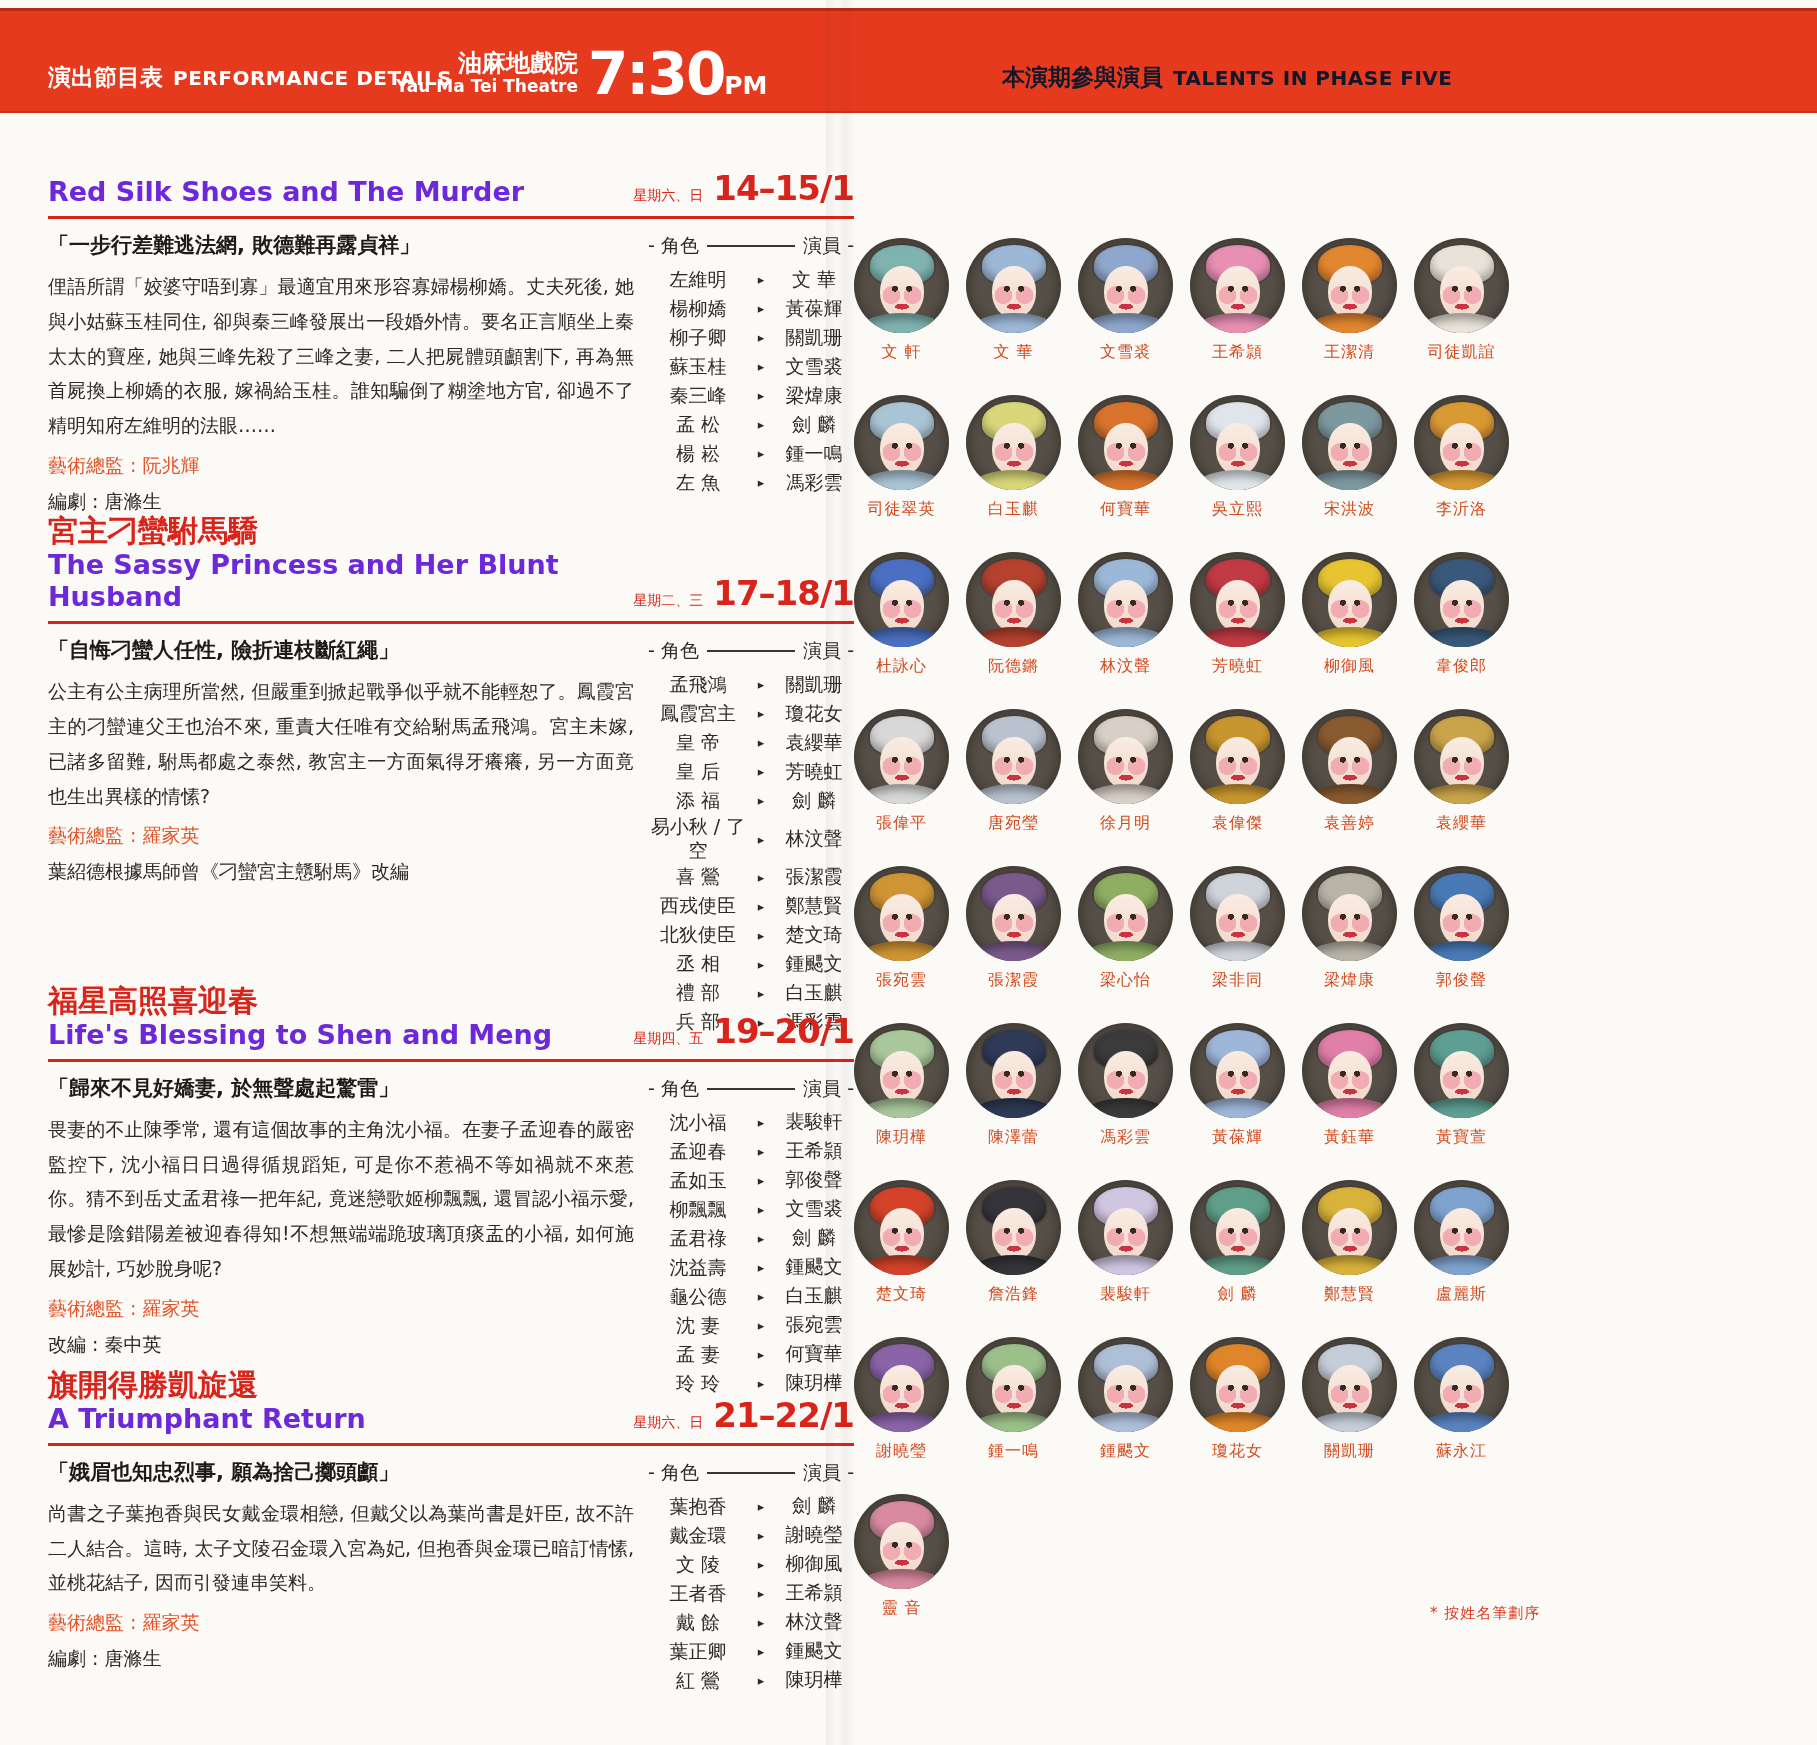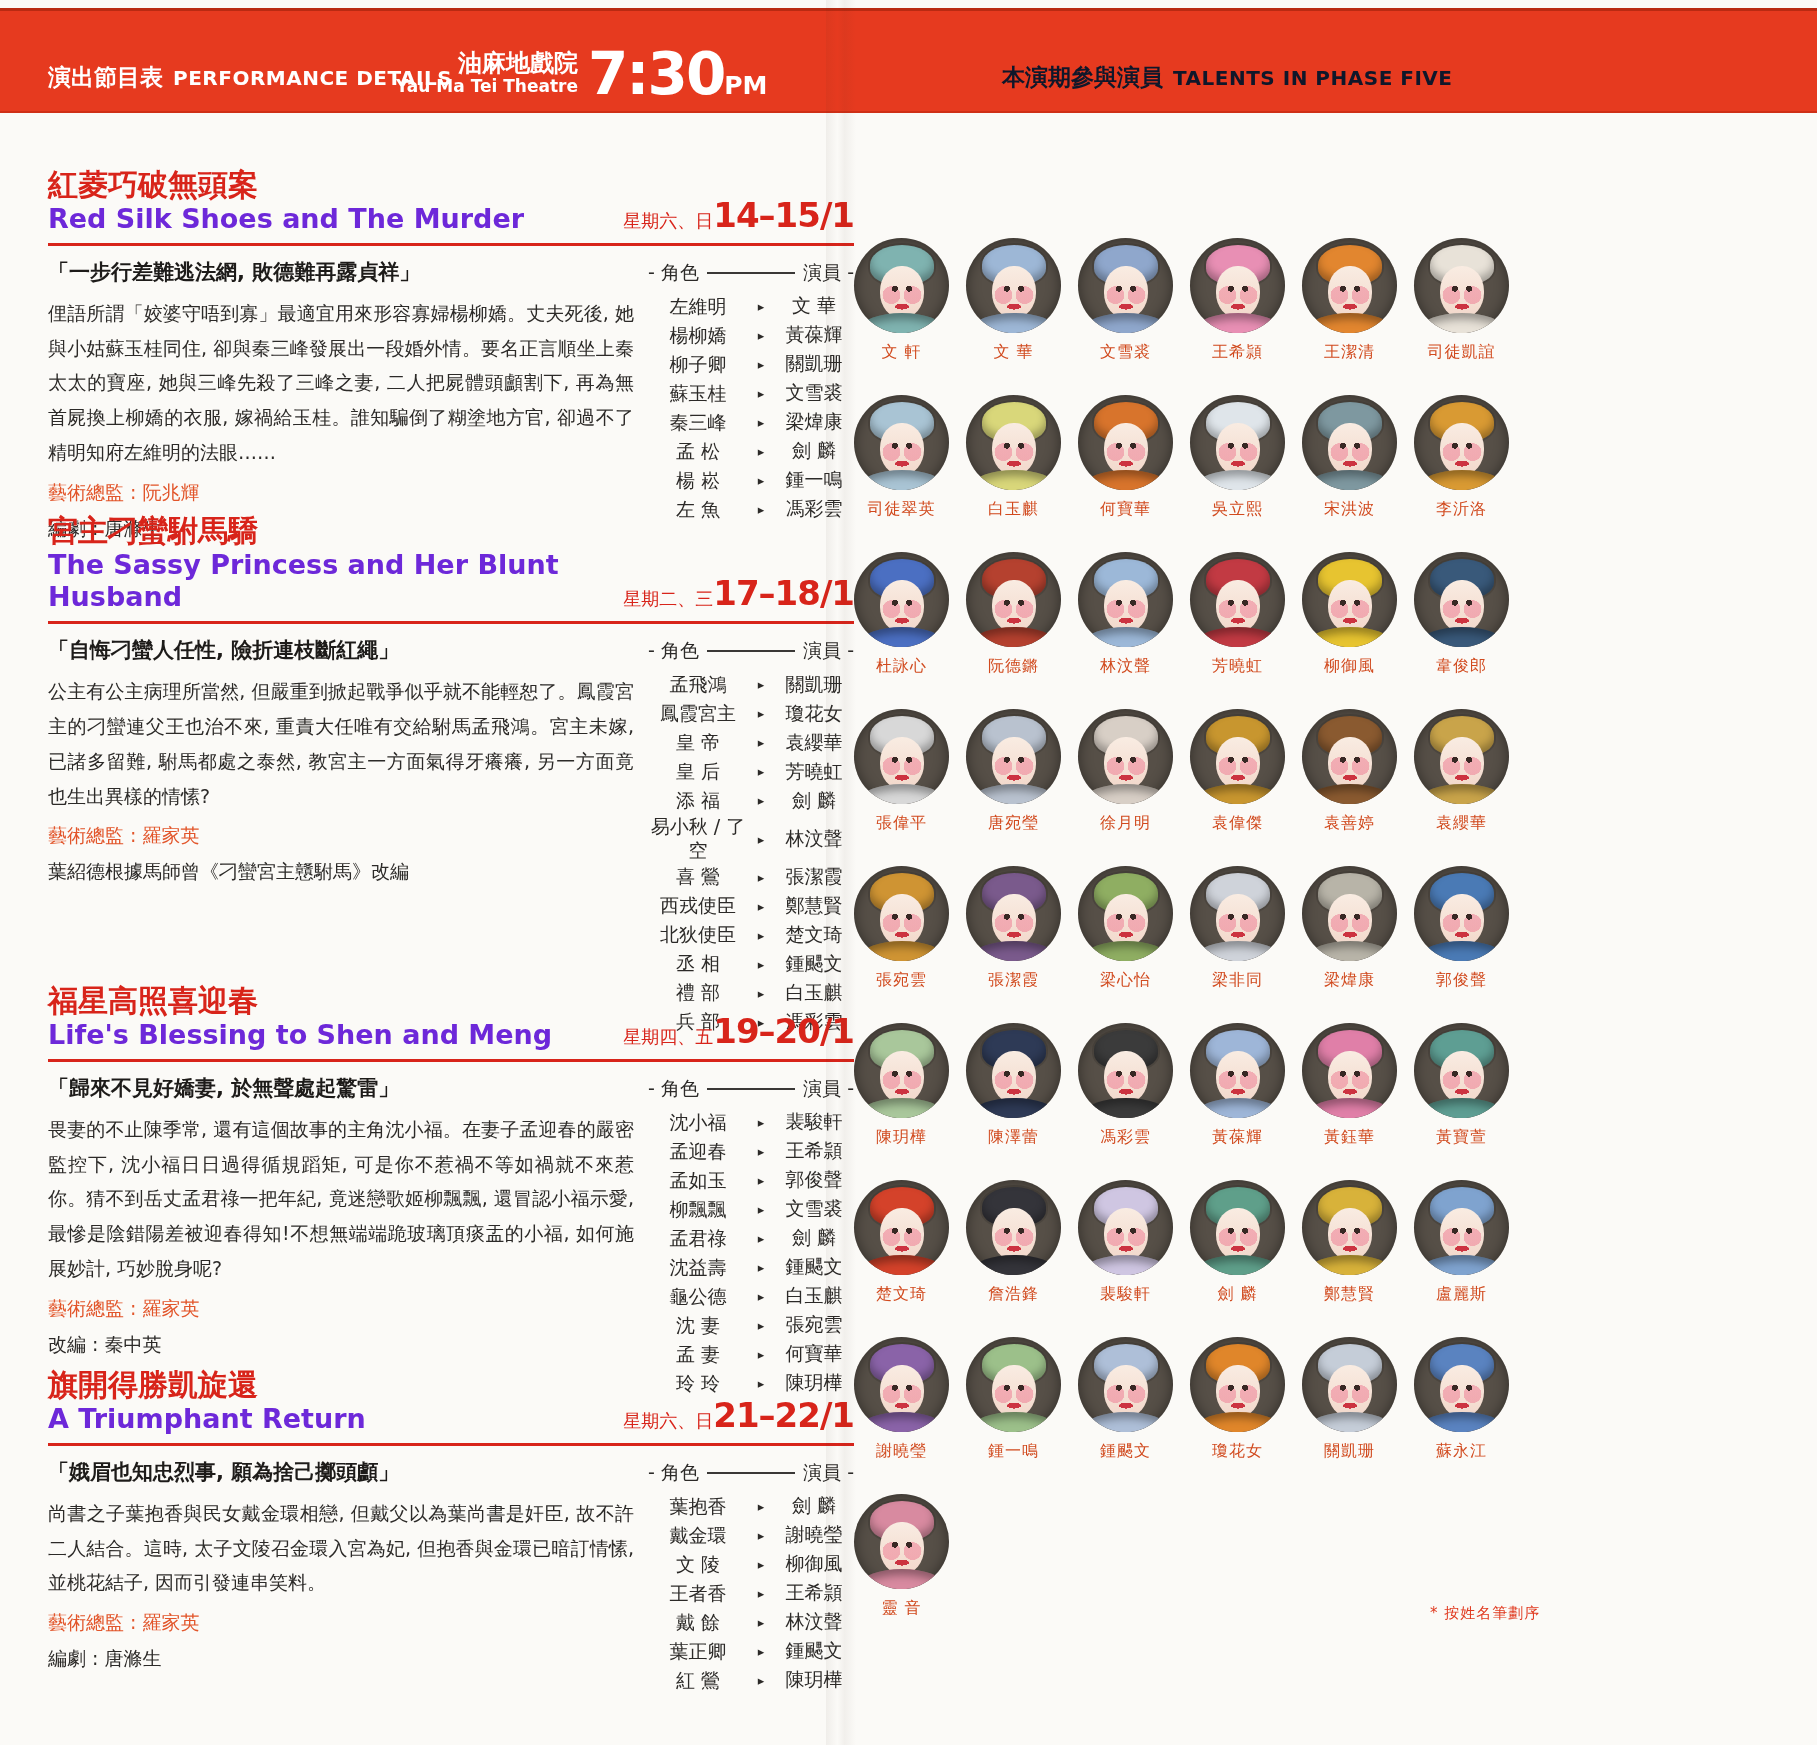--- a/index.html
+++ b/index.html
@@ -20,21 +20,21 @@
   .htime .ampm{font-size:25px;letter-spacing:0;}
   .hgroup-right{position:absolute;left:1002px;bottom:18px;color:#0f172a;font-weight:bold;}
   .hgroup-right .zh{font-size:23px;margin-right:10px;}
   .hgroup-right .en{font-size:20px;letter-spacing:.5px;}
   
   .show{position:absolute;left:48px;width:806px;}
   .sec-head{display:flex;justify-content:space-between;align-items:flex-end;}
   .t-zh{font-size:30px;font-weight:bold;color:#d8241a;line-height:1.15;}
   .t-en{font-size:27px;font-weight:bold;color:#6d28d9;line-height:1.2;}
   .date{white-space:nowrap;color:#d8241a;}
-  .date .wk{font-size:18px;}
+  .date .wk{font-size:14px;margin-right:10px;}
   .date .dt{font-size:34px;font-weight:bold;letter-spacing:-1px;}
   .rule{border-top:3px solid #d8241a;margin:8px 0 12px;}
   .sec-body{display:flex;}
   .left-col{width:586px;flex:0 0 586px;}
   .quote{font-size:21px;font-weight:bold;color:#1d1b19;margin-bottom:10px;}
   .syn{font-size:19px;line-height:1.83;color:#2c2a28;text-align:justify;}
   .credit{font-size:19px;margin-top:10px;}
   .credit.red{color:#e2552a;}
   .credit.black{color:#2c2a28;}
   .cast{flex:1;margin-left:14px;}
@@ -82,21 +82,20 @@
     </div>
     <div class="hgroup-right">
       <span class="zh">本演期參與演員</span><span class="en">TALENTS IN PHASE FIVE</span>
     </div>
   </div>
 
   <div id="shows">
       <section class="show" style="top:168px">
      <div class="sec-head">
        <div>
-         <div class="t-zh">紅菱巧破無頭案</div>
          <div class="t-en">Red Silk Shoes and The Murder</div>
        </div>
        <div class="date">
          <span class="wk">星期六、日</span><span class="dt">14–15/1</span>
        </div>
      </div>
      <div class="rule"></div>
      <div class="sec-body">
        <div class="left-col">
          <div class="quote">「一步行差難逃法網, 敗德難再露貞祥」</div>

